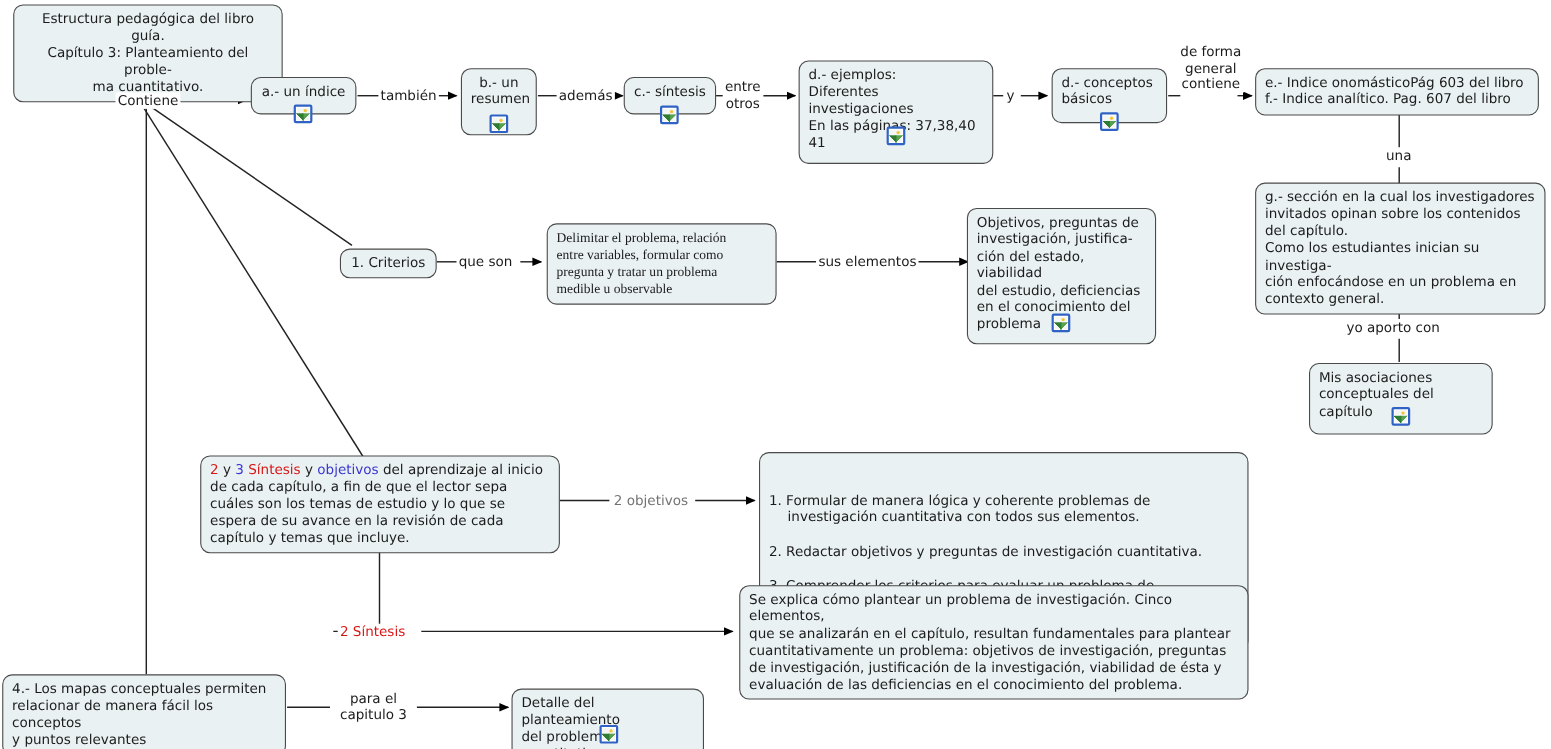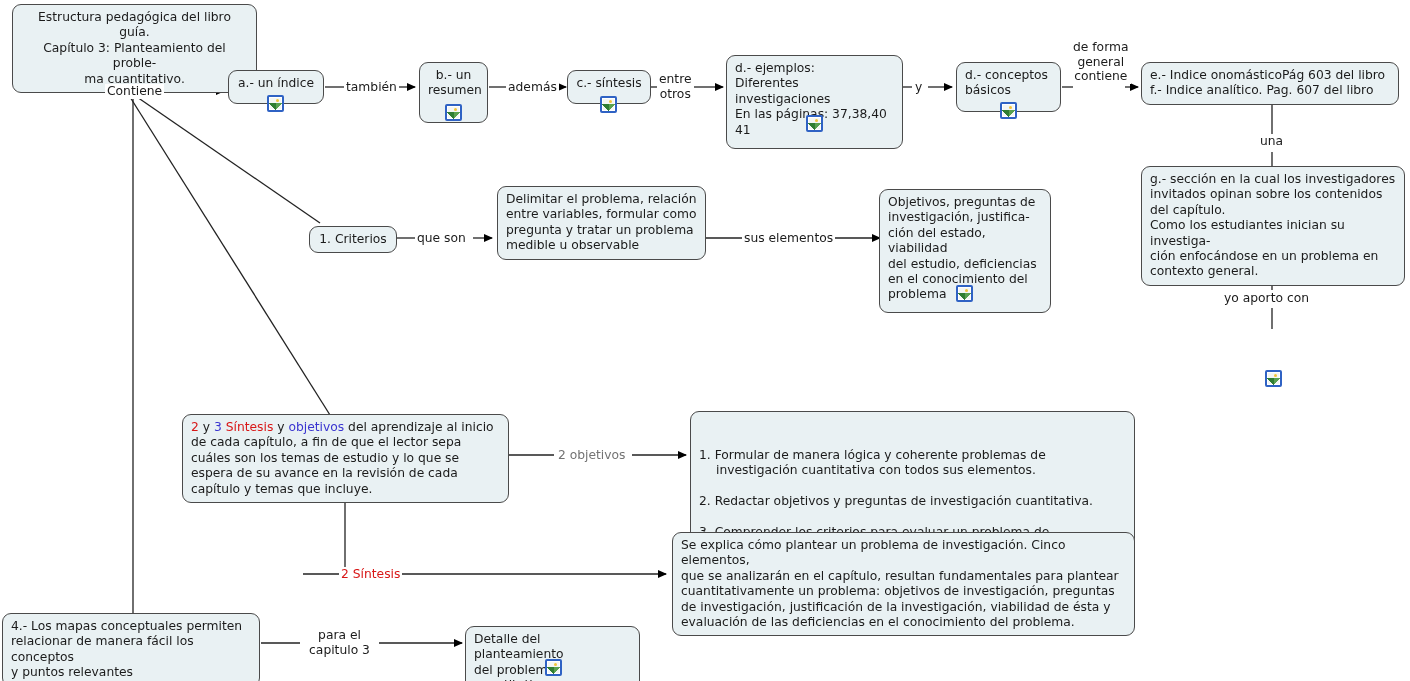--- a/index.html
+++ b/index.html
@@ -171,29 +171,31 @@
   <div class="node" style="left:1141px;top:62px;width:258px;">e.- Indice onomásticoPág 603 del libro
 f.- Indice analítico. Pag. 607 del libro</div>
 
   <div class="node" style="left:1141px;top:166px;width:264px;">g.- sección en la cual los investigadores
 invitados opinan sobre los contenidos
 del capítulo.
 Como los estudiantes inician su investiga-
 ción enfocándose en un problema en
 contexto general.</div>
 
+  <div class="node" style="left:1190px;top:330px;width:167px;padding-bottom:12px;">Mis asociaciones
+conceptuales del capítulo</div>
   <span class="imgicon" style="left:1265px;top:370px;">
     <i class="sky"></i>
       <i class="sun"></i>
       <i class="hill"></i>
   </span>
 
   <div class="node center" style="left:309px;top:226px;width:88px;">1. Criterios</div>
 
-  <div class="node" style="left:497px;top:186px;width:209px;">Delimitar el problema, relación
+  <div class="node" style="left:497px;top:203px;width:209px;font-family:Liberation Serif, serif;">Delimitar el problema, relación
 entre variables, formular como
 pregunta y tratar un problema
 medible u observable</div>
 
   <div class="node" style="left:879px;top:189px;width:172px;padding-bottom:9px;">Objetivos, preguntas de
 investigación, justifica-
 ción del estado, viabilidad
 del estudio, deficiencias
 en el conocimiento del
 problema</div>
@@ -249,18 +251,18 @@
   <span class="label" style="left:1258px;top:134px;">una</span>
 
   <span class="label" style="left:1222px;top:291px;">yo aporto con</span>
 
   <span class="label" style="left:415px;top:231px;">que son</span>
 
   <span class="label" style="left:742px;top:231px;">sus elementos</span>
 
   <span class="label blue" style="left:556px;top:448px;">2 objetivos</span>
 
-  <span class="label red" style="left:307px;top:567px;margin-left:32px;">2 Síntesis</span>
+  <span class="label red" style="left:307px;top:567px;">2 Síntesis</span>
 
   <span class="label" style="left:300px;top:628px;width:75px;">para el
 capitulo 3</span>
 
 </div>
 
 </body></html>

